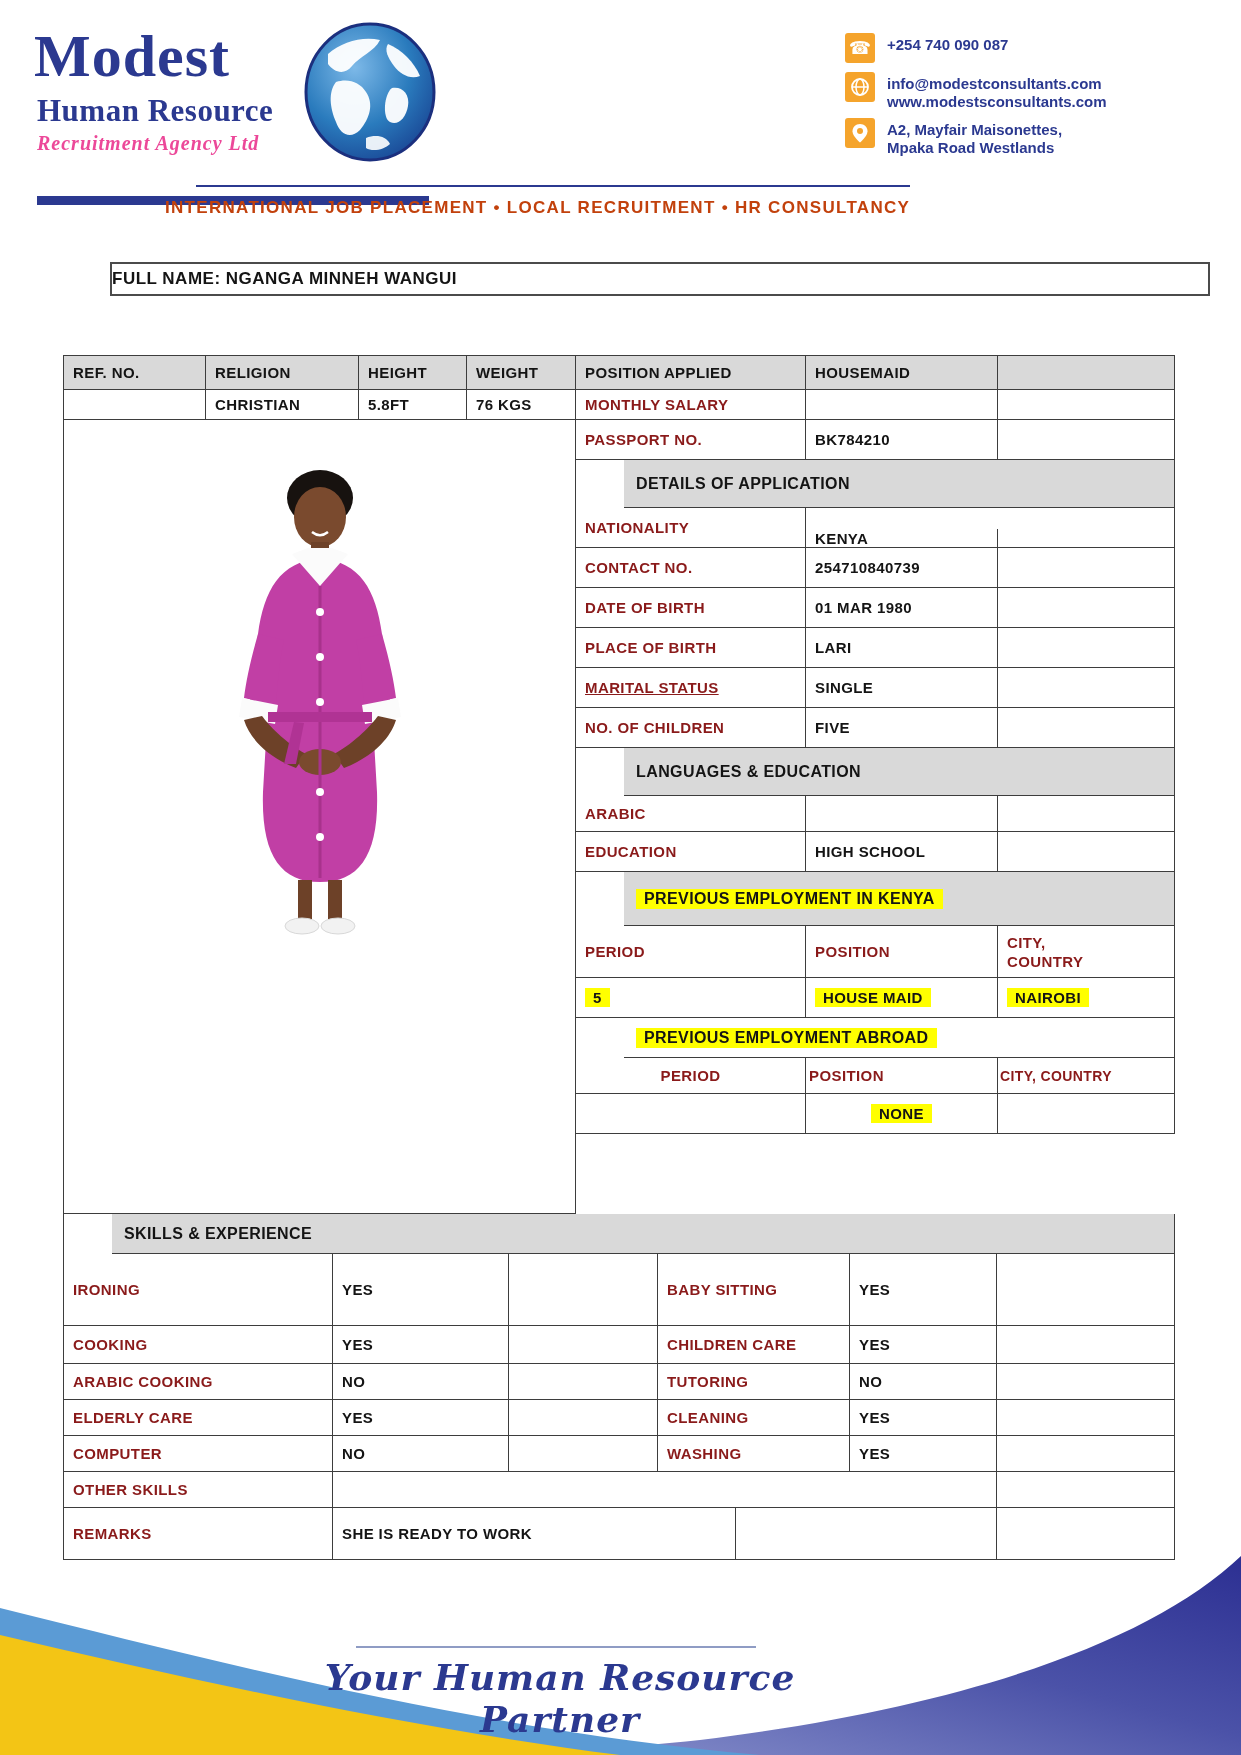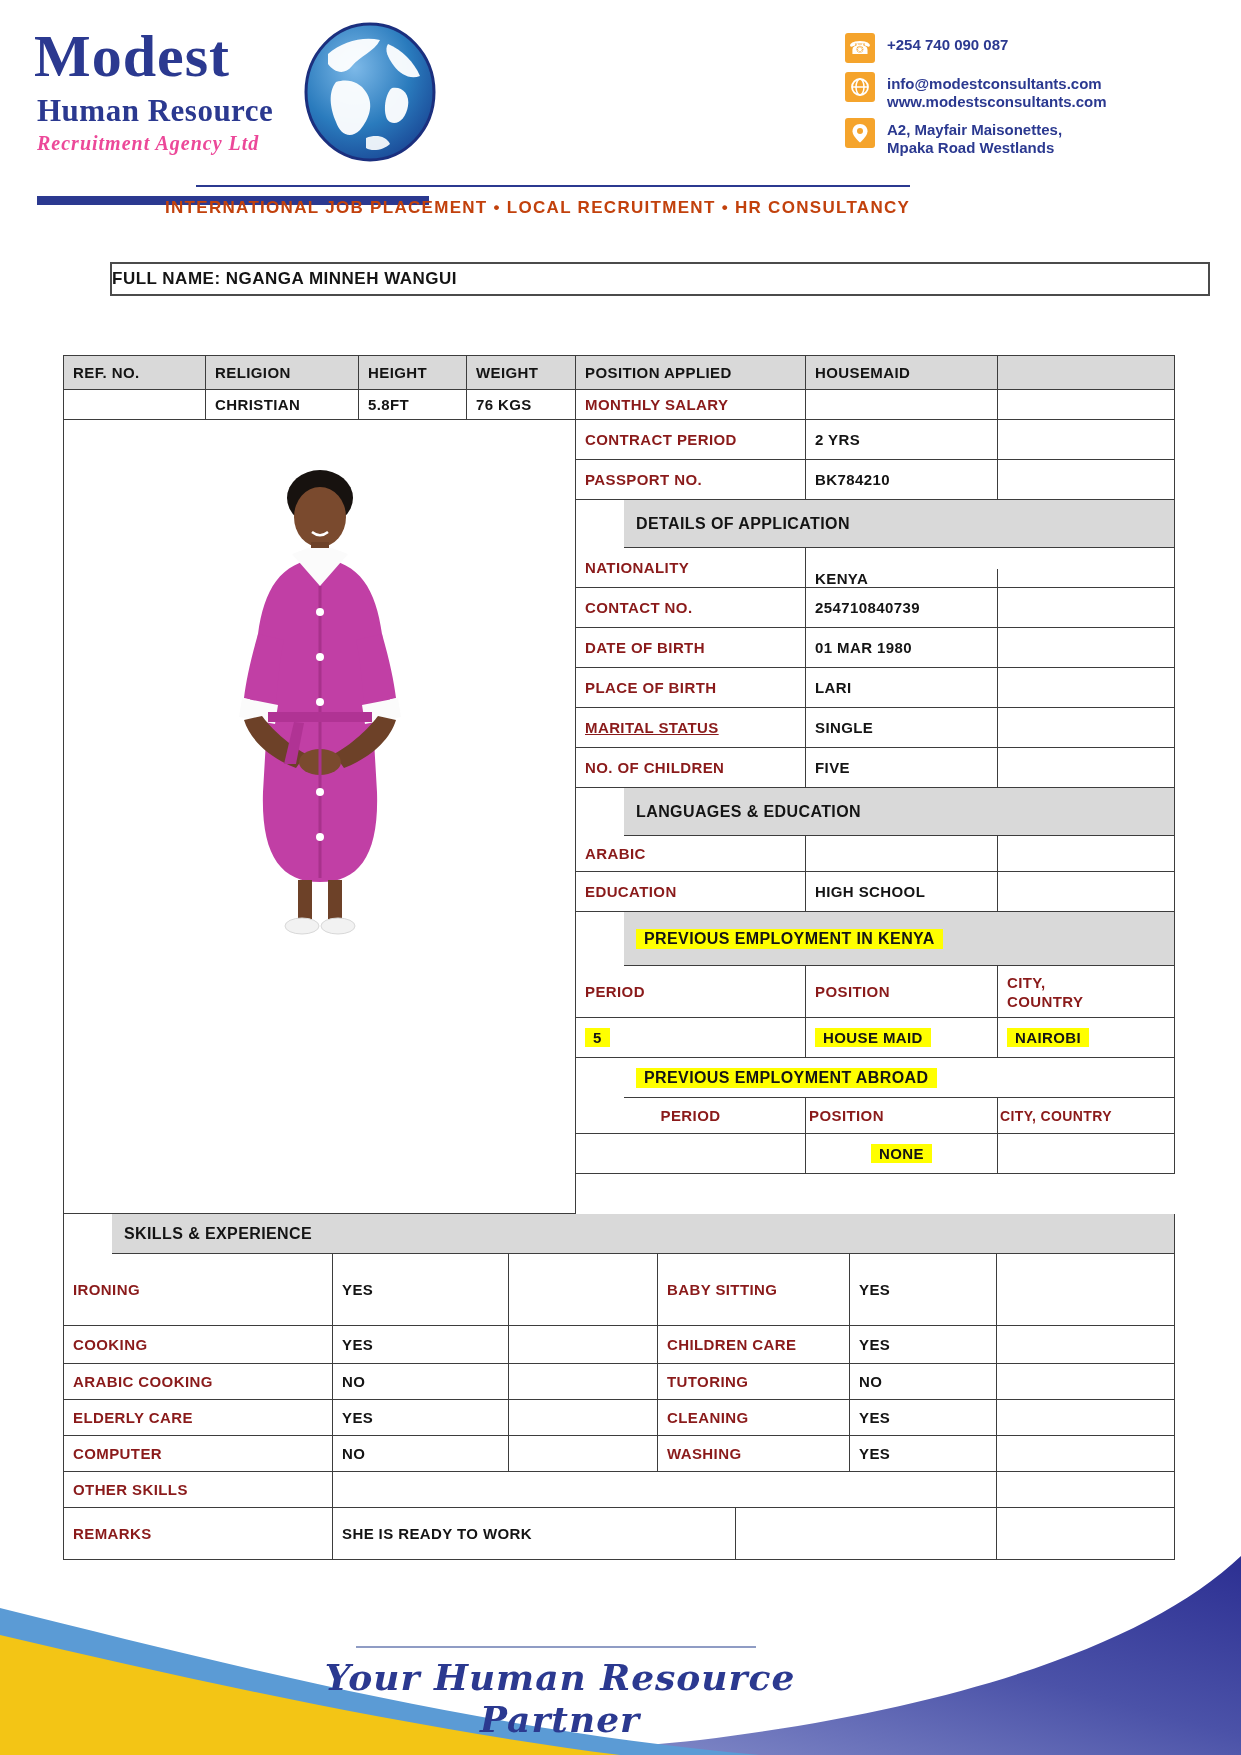--- a/index.html
+++ b/index.html
@@ -166,25 +166,20 @@
           <path d="M114,260 L104,302 L116,302 L124,261 Z" fill="#b03394"></path>
           <rect x="118" y="418" width="14" height="40" fill="#6d4128"></rect>
           <rect x="148" y="418" width="14" height="40" fill="#6d4128"></rect>
           <ellipse cx="122" cy="464" rx="17" ry="8" fill="#f2f2f2" stroke="#d8d8d8"></ellipse>
           <ellipse cx="158" cy="464" rx="17" ry="8" fill="#f2f2f2" stroke="#d8d8d8"></ellipse>
         </svg>
       </div>
 
       <div class="rcol">
         <div class="rrow" style="height:40px;">
-          <div class="c red" style="width:230px;">CONTRACT PERIOD</div>
-          <div class="c" style="width:192px;">2 YRS</div>
-          <div class="c" style="width:177px;"></div>
-        </div>
-        <div class="rrow" style="height:40px;">
           <div class="c red" style="width:230px;">PASSPORT NO.</div>
           <div class="c" style="width:192px;">BK784210</div>
           <div class="c" style="width:177px;"></div>
         </div>
         <div class="rrow" style="height:48px;">
           <div class="c gray sec" style="width:599px;">DETAILS OF APPLICATION</div>
         </div>
         <div class="rrow" style="height:40px;">
           <div class="c red" style="width:230px;">NATIONALITY</div>
           <div class="c" style="width:192px;margin-top:21px;">KENYA</div>

